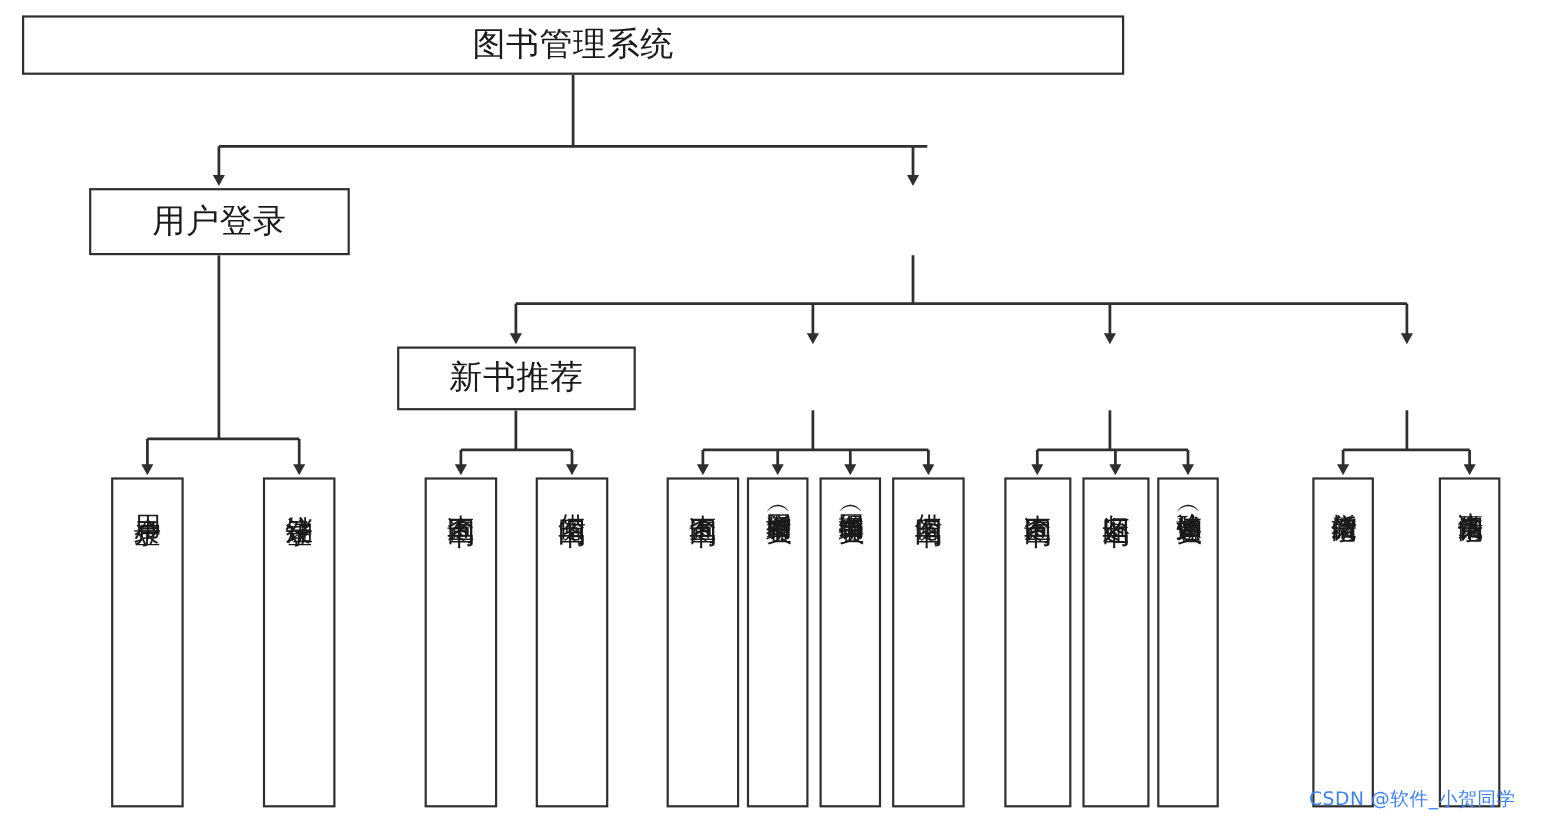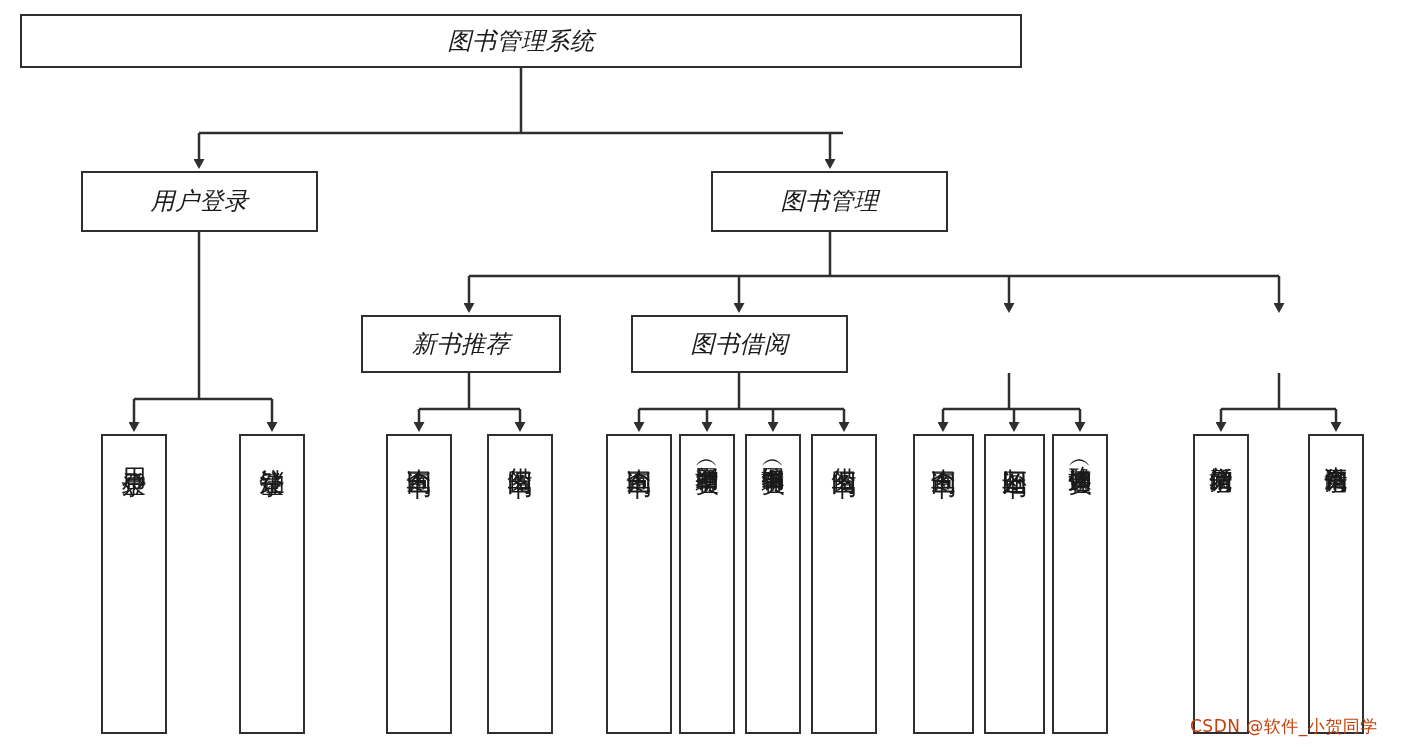--- a/index.html
+++ b/index.html
@@ -36,23 +36,22 @@
     justify-content: center;
     color: #1a1a1a;
     z-index: 2;
   }
   .node .lbl {
     display: block;
     text-align: center;
     line-height: 1.18;
   }
   .node.horiz .lbl {
-    font-size: 24px;
+    font-size: 30px;
     letter-spacing: 0.5px;
-    font-style: italic;
   }
   .node.vert {
     align-items: flex-start;
     justify-content: center;
     padding-top: 12px;
   }
   .node.vert .lbl {
     writing-mode: vertical-rl;
     text-orientation: upright;
     font-size: 25px;
@@ -128,29 +127,23 @@
     </g>
   </svg>
 
   <div class="node horiz" id="n-root" style="left: 20px; top: 14px; width: 1002px; height: 54px;">
     <span class="lbl">图书管理系统</span>
   </div>
 
   <div class="node horiz" id="n-l2-0" style="left: 81px; top: 171px; width: 237px; height: 61px;">
     <span class="lbl">用户登录</span>
   </div>
-  <div class="node horiz" id="n-l2-1" style="left: 711px; top: 171px; width: 237px; height: 61px;">
-    <span class="lbl">图书管理</span>
-  </div>
 
-  <div class="node horiz" id="n-l3-0" style="left: 361px; top: 315px; width: 200px; height: 58px;">
+  <div class="node horiz" id="n-l3-0" style="left: 361px; top: 315px; width: 217px; height: 58px;">
     <span class="lbl">新书推荐</span>
-  </div>
-  <div class="node horiz" id="n-l3-1" style="left: 631px; top: 315px; width: 217px; height: 58px;">
-    <span class="lbl">图书借阅</span>
   </div>
 
   <div class="node vert" id="n-lf-0" style="left: 101px; top: 434px; width: 66px; height: 300px;">
     <span class="lbl">用户登录</span>
   </div>
   <div class="node vert" id="n-lf-1" style="left: 239px; top: 434px; width: 66px; height: 300px;">
     <span class="lbl">注销登录</span>
   </div>
   <div class="node vert" id="n-lf-2" style="left: 386px; top: 434px; width: 66px; height: 300px;">
     <span class="lbl">查询图书</span>
@@ -179,15 +172,15 @@
   <div class="node vert narrow" id="n-lf-10" style="left: 1052px; top: 434px; width: 56px; height: 300px;">
     <span class="lbl">确认归还（管理员）</span>
   </div>
   <div class="node vert narrow" id="n-lf-11" style="left: 1193px; top: 434px; width: 56px; height: 300px;">
     <span class="lbl">新增借阅记录</span>
   </div>
   <div class="node vert narrow" id="n-lf-12" style="left: 1308px; top: 434px; width: 56px; height: 300px;">
     <span class="lbl">查询借阅记录</span>
   </div>
 
-  <div class="watermark" style="left: 1190px; top: 715px; color: #c2410c;">CSDN @软件_小贺同学</div>
+  <div class="watermark" style="left: 1190px; top: 715px; color: #3b82f6;">CSDN @软件_小贺同学</div>
 
 </div>
 
 </body></html>

